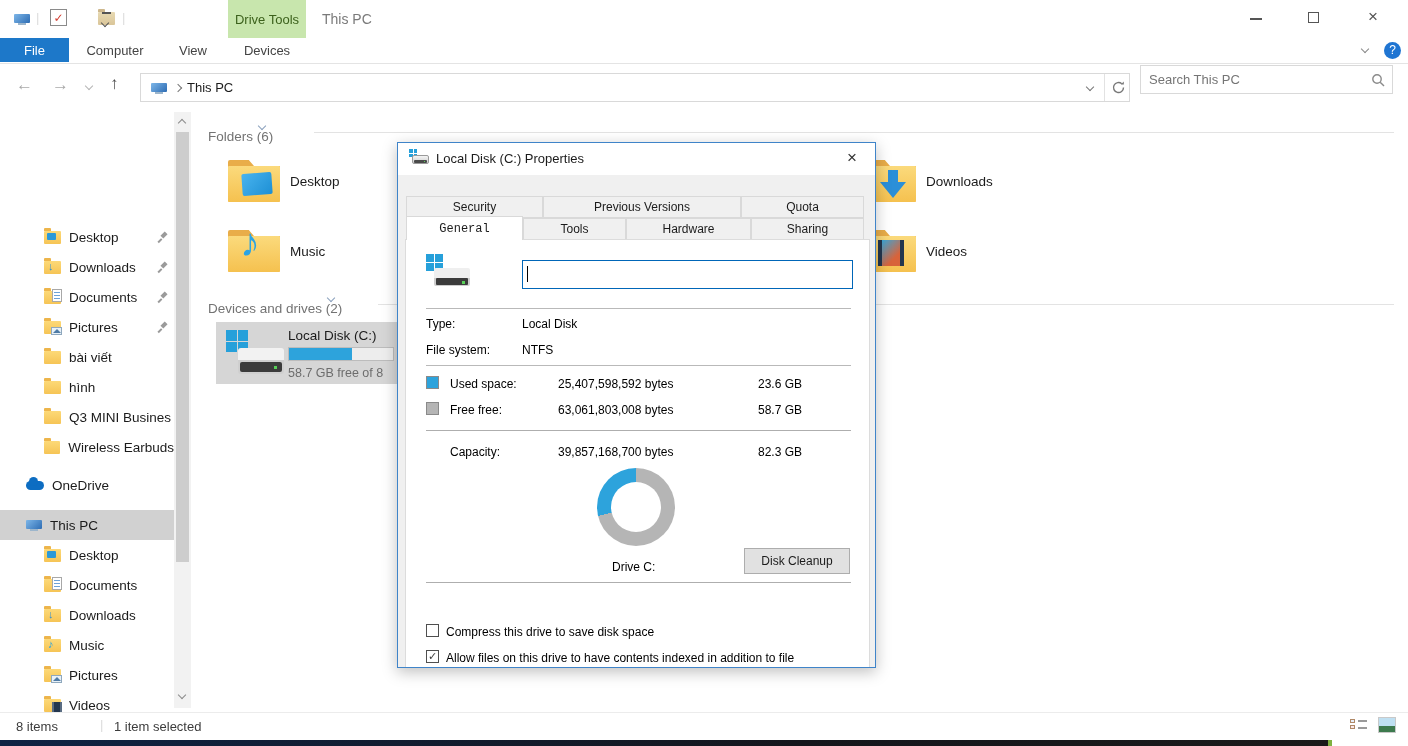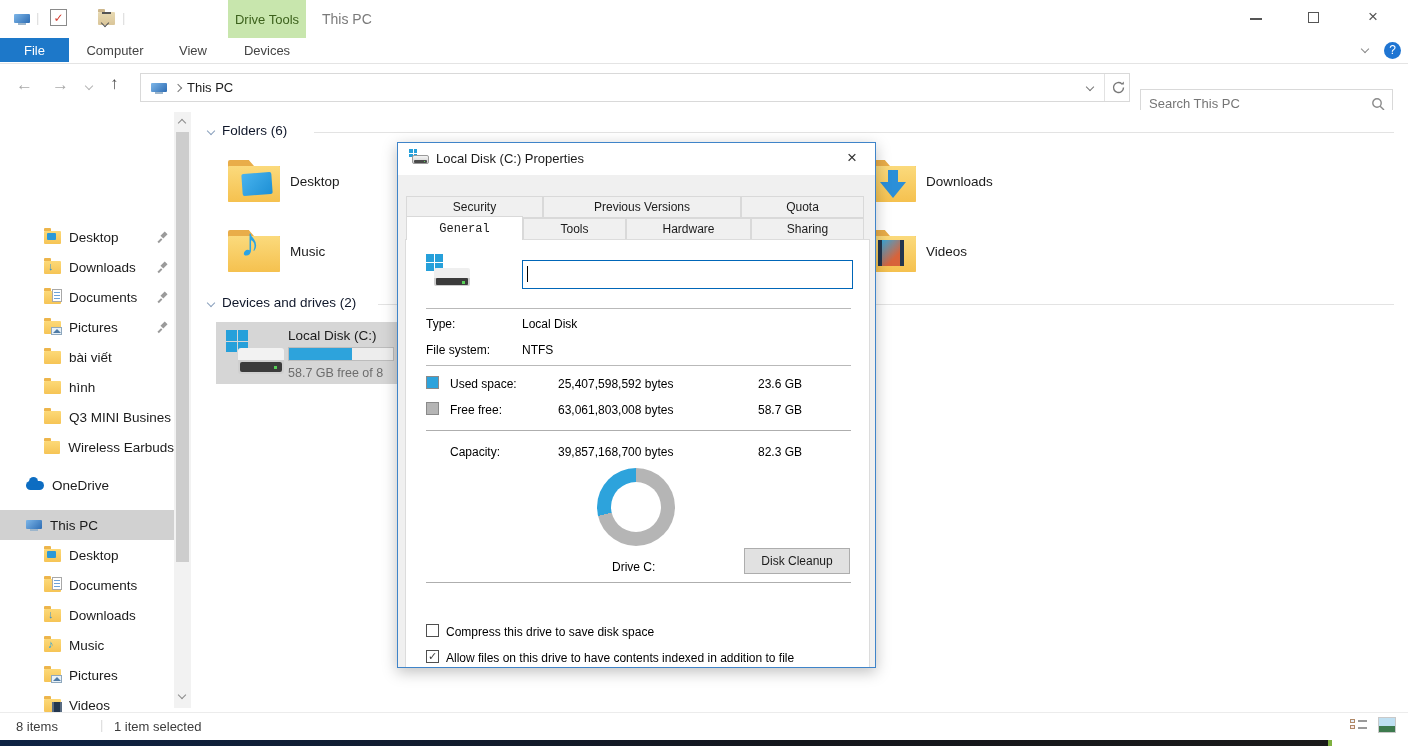--- a/index.html
+++ b/index.html
@@ -58,21 +58,21 @@
   .folder-lg::after { content:""; position:absolute; left:0; right:0; top:6px; bottom:0;
     background:linear-gradient(180deg,#fbda7c,#f5c14f); border-radius:1px; }
   .ov { position:absolute; z-index:2; }
 
   .pin { position:relative; display:inline-block; width:11px; height:11px; }
   .pin::before { content:""; position:absolute; left:5px; top:0px; width:4px; height:6px; background:#9a9a9a; transform:rotate(45deg); }
   .pin::after { content:""; position:absolute; left:2px; top:6px; width:1.5px; height:5px; background:#9a9a9a; transform:rotate(45deg); }
 
   .sb-row { position:absolute; left:0; width:174px; height:30px; display:flex; align-items:center; cursor:pointer; white-space:nowrap; overflow:hidden; }
   .sb-row .lbl { margin-left:8px; font-size:13.5px; }
-  .grouphdr { position:absolute; display:flex; align-items:center; color:#0f172a; font-size:13.5px; }
+  .grouphdr { position:absolute; display:flex; align-items:flex-end; color:#737373; font-size:13.5px;flex-direction:column; }
   .rule { position:absolute; height:1px; background:#e3e3e3; }
   .tile-lbl { font-size:13.5px; color:#1b1b1b; }
 
   
   #dlg { left:397px; top:142px; width:479px; height:526px; background:#f0f0f0;
     border:1px solid #3f84c9; box-shadow:0 4px 14px rgba(0,0,0,.25); z-index:10; overflow:hidden; }
   #dlg .dtitle { position:absolute; left:0; top:0; width:100%; height:32px; background:#fff; }
   .dtab { position:absolute; background:#f0f0f0; border:1px solid #d9d9d9; display:flex; align-items:center; justify-content:center; font-size:12px; cursor:pointer; }
   .dtab.active { background:#fff; border-bottom:none; z-index:3; font-size:12px;font-family:Liberation Mono, monospace; }
   #dpage { position:absolute; left:7px; top:96px; width:465px; height:467px; background:#fff; border:1px solid #dcdcdc; z-index:1; }
@@ -129,21 +129,21 @@
     <span class="abs mon" style="left:10px;top:8px"><i></i></span>
     <span class="abs chv right" style="left:34px;top:11px"></span>
     <span class="abs" style="left:46px;top:6px">This PC</span>
     <span class="abs chv down" style="left:946px;top:10px"></span>
     <span class="abs" style="left:963px;top:0;width:1px;height:27px;background:#e2e2e2"></span>
     <svg class="abs" style="left:970px;top:6px" width="15" height="15" viewBox="0 0 15 15">
       <path d="M12.5 7.5a5 5 0 1 1-1.7-3.7" fill="none" stroke="#777" stroke-width="1.4"></path>
       <path d="M12.8 1.5v3h-3z" fill="#777"></path>
     </svg>
   </div>
-  <div class="box" style="left:1140px;top:24px;width:253px;height:29px">
+  <div class="box" style="left:1140px;top:0;width:253px;height:29px">
     <input style="position: absolute; left: 8px; top: 3px; width: 210px; height: 21px; border: none; outline: none; font-size: 13px; color: rgb(51, 51, 51); font-family: inherit;" placeholder="Search This PC">
     <svg class="abs" style="left:230px;top:7px" width="14" height="14" viewBox="0 0 14 14">
       <circle cx="6" cy="6" r="4.2" fill="none" stroke="#8a8a8a" stroke-width="1.4"></circle>
       <line x1="9.2" y1="9.2" x2="13" y2="13" stroke="#8a8a8a" stroke-width="1.4"></line>
     </svg>
   </div>
 </div>
 
 <div class="abs" style="left:0;top:110px;width:196px;height:602px">
   <div class="sb-row" style="top:112px">

